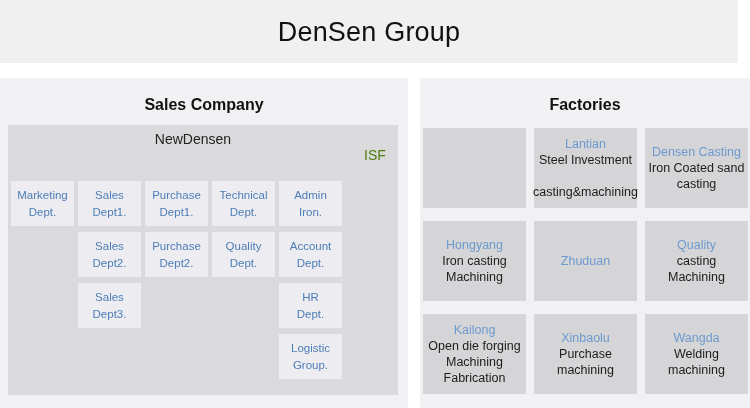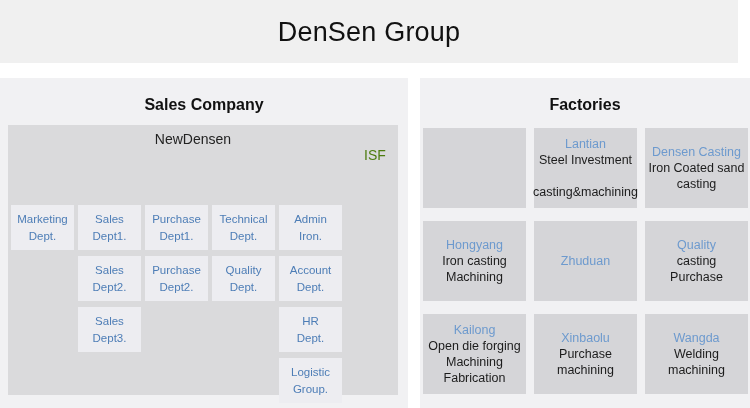--- a/index.html
+++ b/index.html
@@ -43,21 +43,20 @@
   .group-label {
     padding-top: 6px; text-align: center;
     font-size: 14px; color: #222222;
   }
   .dept-grid {
     position: absolute; left: 3px; top: 56px;
     display: grid;
     grid-template-columns: repeat(5, 63px);
     grid-template-rows: repeat(4, 45px);
     gap: 6px 4px;
-    margin-top: 24px;
   }
   .dept {
     background: var(--dept-box-bg, #ededf1);
     color: var(--dept-text, #4d7db6);
     font-size: 11.5px; line-height: 1.4;
     display: flex; align-items: center; justify-content: center;
     text-align: center; white-space: pre-line;
   }
   .c1{grid-column:1}.c2{grid-column:2}.c3{grid-column:3}.c4{grid-column:4}.c5{grid-column:5}
   .r1{grid-row:1}.r2{grid-row:2}.r3{grid-row:3}.r4{grid-row:4}
@@ -159,21 +158,21 @@
         <div class="name">Hongyang</div>
         <div class="body">Iron casting
 Machining</div>
       </div>
       <div class="factory">
         <div class="name">Zhuduan</div>
       </div>
       <div class="factory">
         <div class="name">Quality</div>
         <div class="body">casting
-Purchase</div>
+Machining</div>
       </div>
       <div class="factory">
         <div class="name">Kailong</div>
         <div class="body">Open die forging
 Machining
 Fabrication</div>
       </div>
       <div class="factory">
         <div class="name">Xinbaolu</div>
         <div class="body">Purchase

